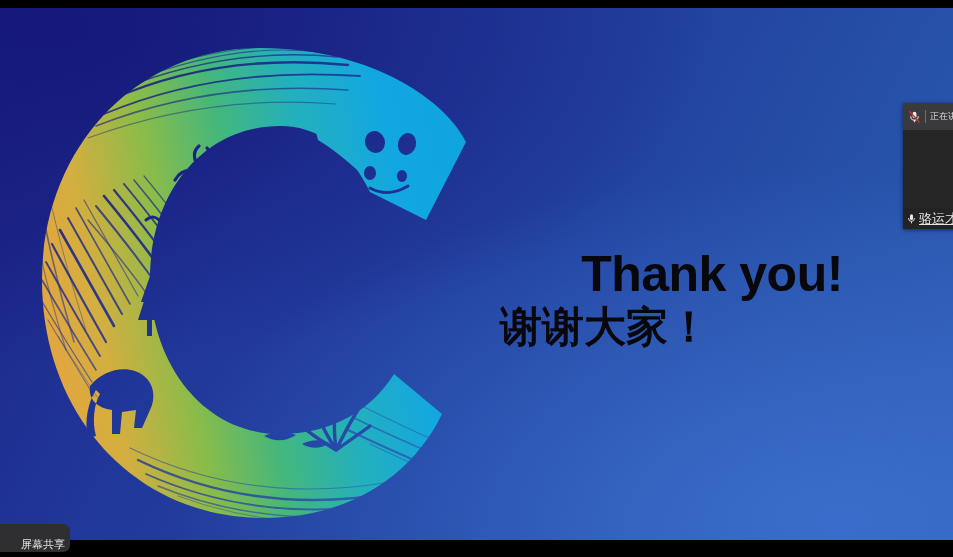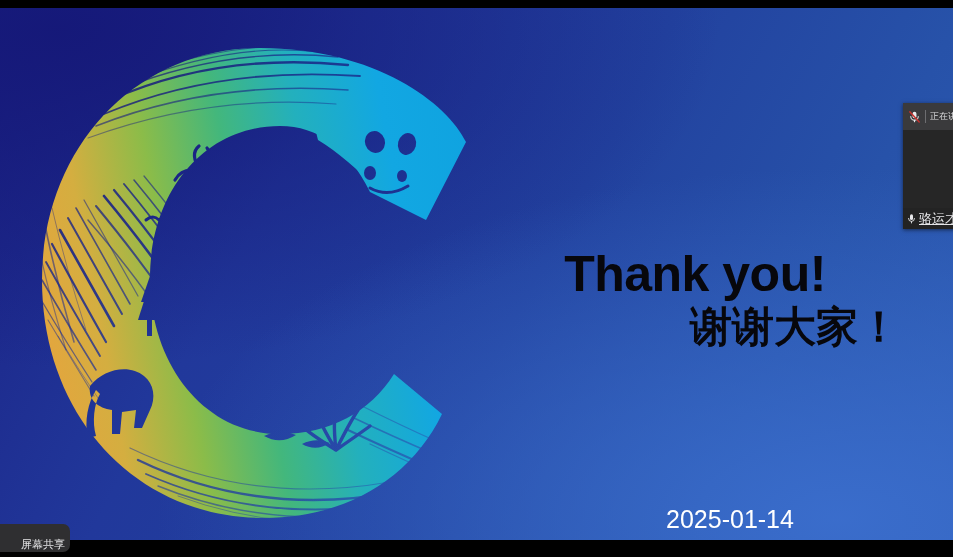--- a/index.html
+++ b/index.html
@@ -28,35 +28,35 @@
   .art-wrap {
     position:absolute;
     left:18px; top:22px;
     width:470px; height:500px;
   }
   .art-wrap svg { display:block; width:100%; height:100%; }
 
   
   .headline {
     position:absolute;
-    left:495px; top:240px;
+    left:512px; top:240px;
     width:400px;
     text-align:center;
     color:#07070c;
     font-size:50px;
     font-weight:bold;
     letter-spacing:-.5px;
     line-height:1.04;
     white-space:nowrap;
   }
   .headline-cn {
     position:absolute;
     left:500px; top:295px;
     width:400px;
-    text-align:right;
+    text-align:left;
     color:#07070c;
     font-size:42px;
     font-weight:bold;
     line-height:1.12;
     white-space:nowrap;
   }
   .footer-cn {
     position:absolute;
     left:520px; top:468px;
     width:420px;
@@ -289,21 +289,20 @@
         </defs>
 
         <g mask="url(#ringmask)">
           <rect x="0" y="0" width="470" height="500" fill="url(#gwwf)" mask="url(#brushmask)"></rect>
         </g>
       </svg>
     </div>
 
     <div class="headline">Thank you!</div>
     <div class="headline-cn">谢谢大家！</div>
-    <div class="footer-date">2025-01-14</div>
   </div>
 
   <div class="bar-top"></div>
   <div class="bar-bottom"></div>
 
   <div class="video-panel">
     <div class="vp-topbar">
       <span>
         <svg class="mic-muted-icon" viewBox="0 0 16 16" xmlns="http://www.w3.org/2000/svg">
           <rect x="5.6" y="1.6" width="4.8" height="8" rx="2.4" fill="#e9e9eb"></rect>

